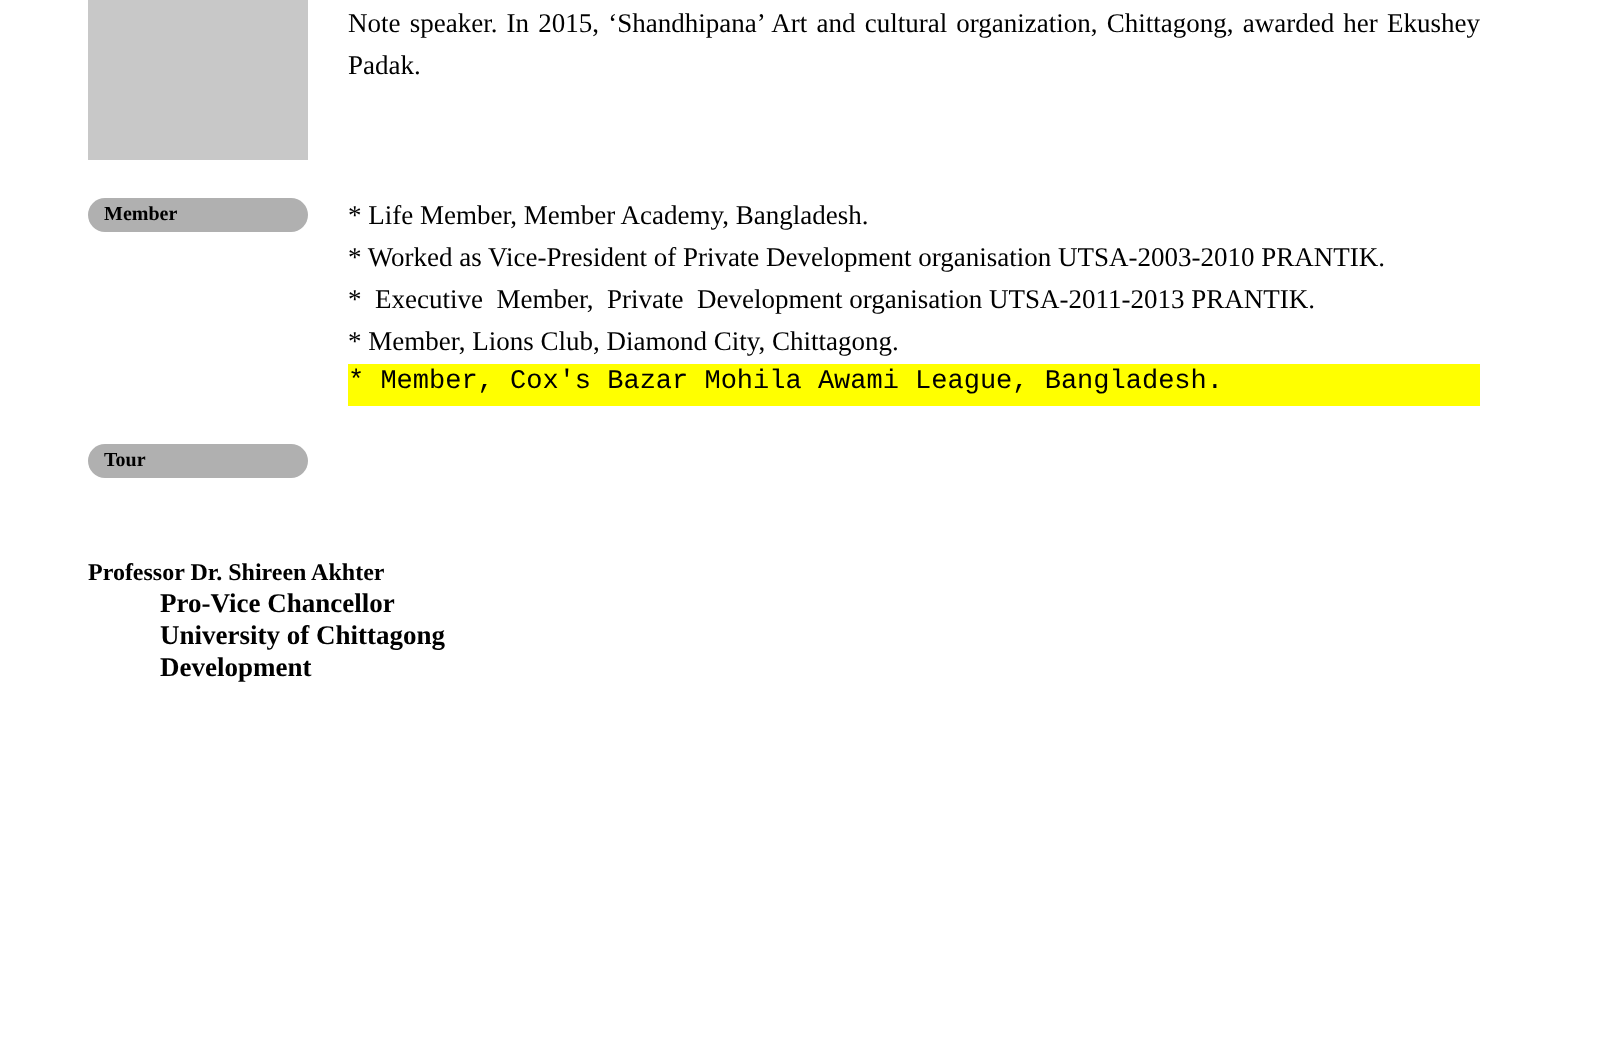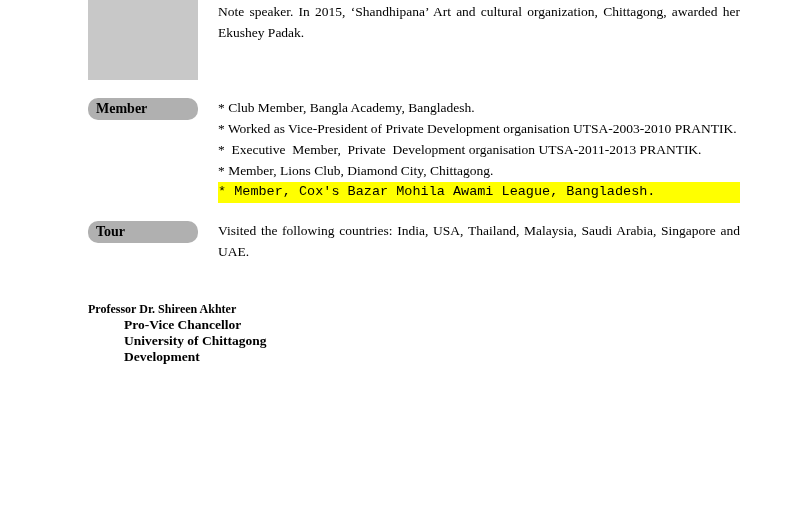--- a/index.html
+++ b/index.html
@@ -10,21 +10,21 @@
     body {
       background: #ffffff;
       font-family: 'Times New Roman', Times, serif;
       font-size: 13.5px;
       color: #000000;
       width: 800px;
       min-height: 524px;
       overflow: hidden;
     }
     .page {
-      padding: 0 60px 20px 88px;
+      padding: 0 60px 20px 44px;
     }
     .top-section {
       display: flex;
       margin-bottom: 18px;
     }
     .photo-box {
       width: 110px;
       min-height: 80px;
       background: #c8c8c8;
       margin-right: 20px;
@@ -42,21 +42,21 @@
     }
     .section-label-box {
       width: 110px;
       flex-shrink: 0;
       margin-right: 20px;
     }
     .section-label {
       background: #b0b0b0;
       padding: 3px 8px;
       font-weight: bold;
-      font-size: 14px;
+      font-size: 10px;
       display: inline-block;
       width: 100%;
       border-radius: 10px;
     }
     .section-content {
       flex: 1;
       text-align: justify;
       line-height: 1.55;
     }
     .highlight {
@@ -88,34 +88,31 @@
       <span>Note speaker.
 In 2015, ‘Shandhipana’ Art and cultural organization, Chittagong, awarded her Ekushey Padak.</span>
     </div>
   </div>
 
   <div class="section-row">
     <div class="section-label-box">
       <span class="section-label">Member</span>
     </div>
     <div class="section-content">
-      <div>* Club Member, Bangla Academy, Bangladesh.</div>
+      <div>* Life Member, Member Academy, Bangladesh.</div>
       <div>* Worked as Vice-President of Private Development organisation UTSA-2003-2010 PRANTIK.</div>
       <div>*&nbsp; Executive&nbsp; Member,&nbsp; Private&nbsp; Development organisation UTSA-2011-2013 PRANTIK.</div>
       <div>* Member, Lions Club, Diamond City, Chittagong.</div>
       <div class="highlight">* Member, Cox's Bazar Mohila Awami League, Bangladesh.</div>
     </div>
   </div>
 
   <div class="section-row">
     <div class="section-label-box">
       <span class="section-label">Tour</span>
-    </div>
-    <div class="section-content">
-      <span>Visited the following countries: India, USA, Thailand, Malaysia, Saudi Arabia, Singapore and UAE.</span>
     </div>
   </div>
 
   <div class="footer">
     <div class="footer-name">Professor Dr. Shireen Akhter</div>
     <div class="footer-title">Pro-Vice Chancellor</div>
     <div class="footer-title">University of Chittagong</div>
     <div class="footer-title">Development</div>
   </div>
 

